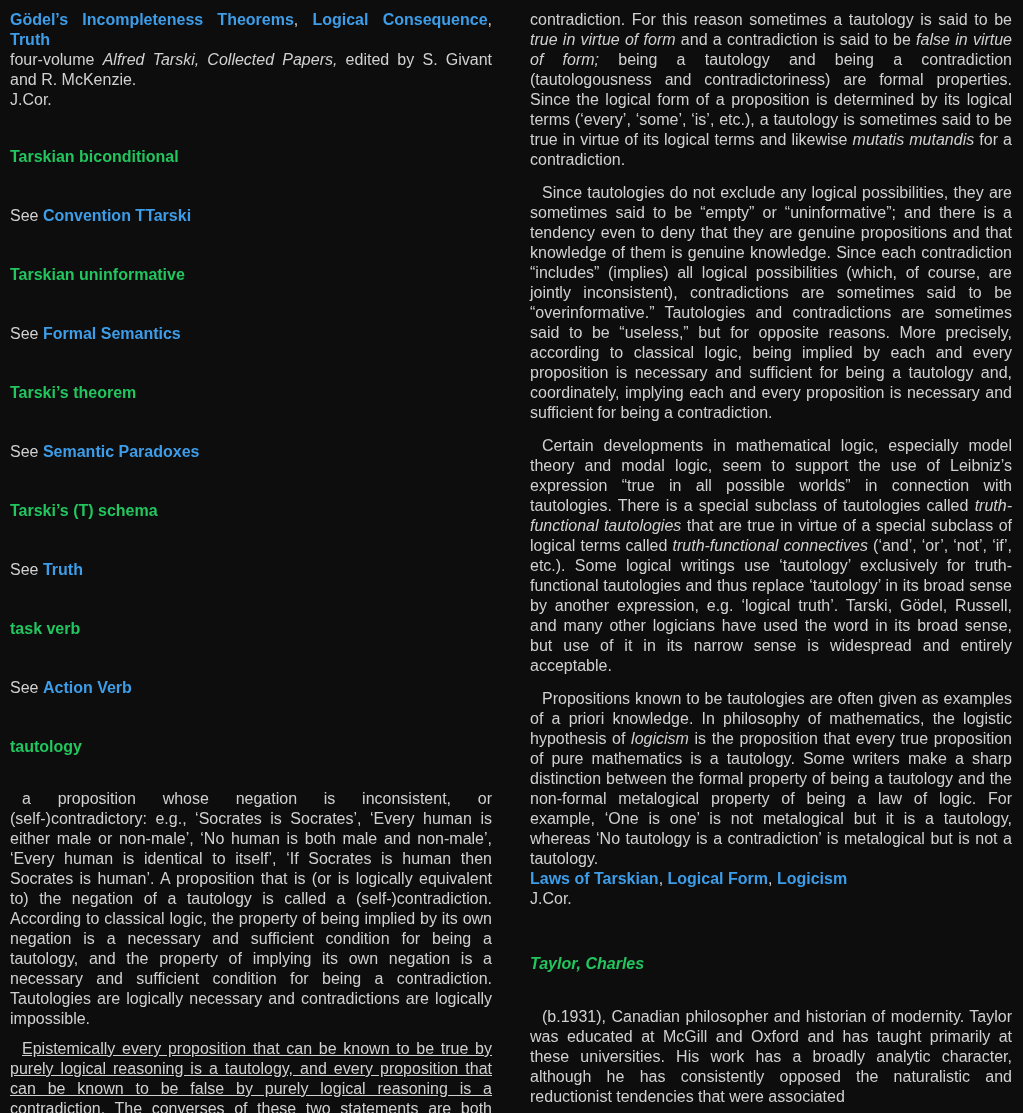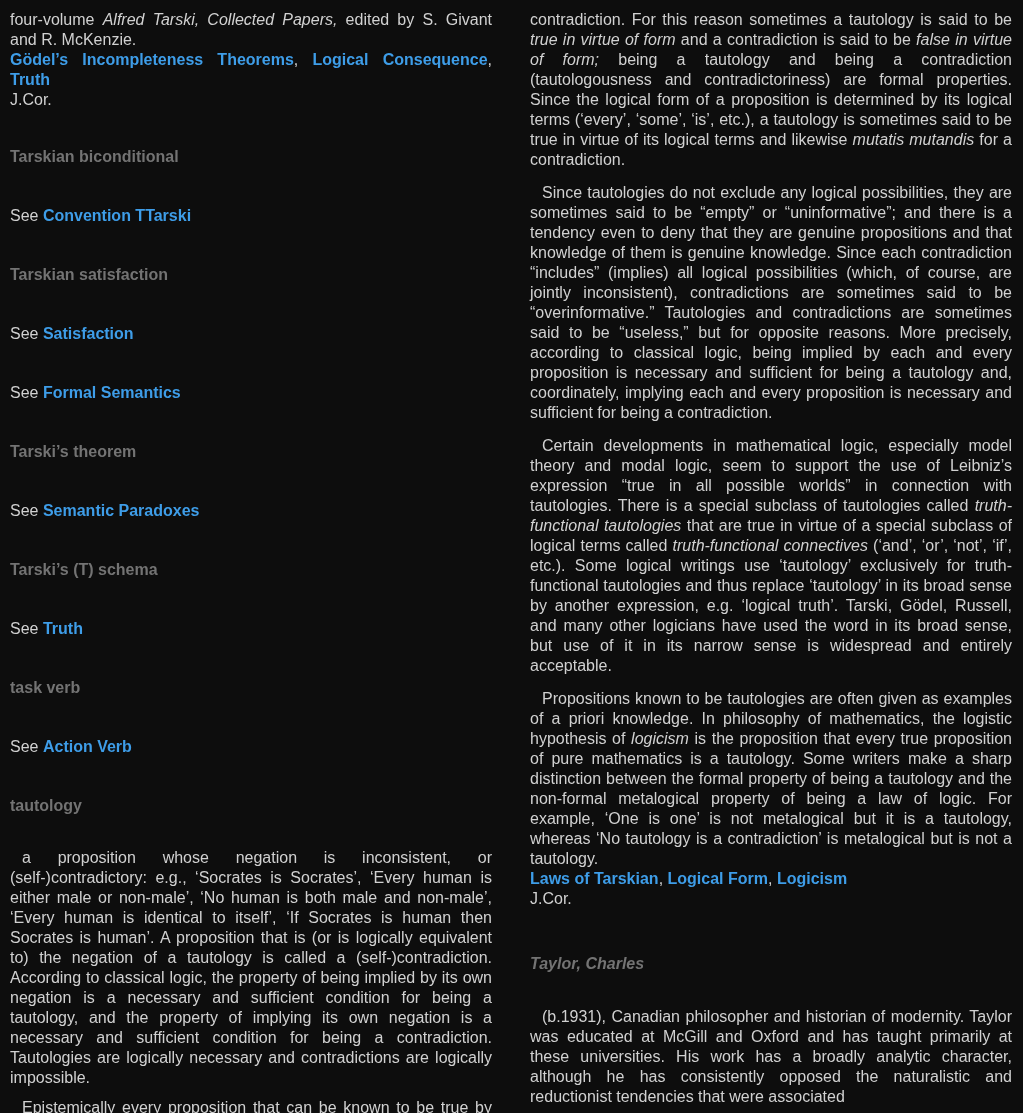--- a/index.html
+++ b/index.html
@@ -9,52 +9,48 @@
     color: #d1d1d1;
     font-family: "Liberation Sans", sans-serif;
     font-size: 16px;
     line-height: 20px;
   }
   .page { display: flex; padding: 10px 11px 0 10px; gap: 38px; height: 100%; }
   .col { width: 482px; }
   .just { text-align: justify; }
   .indent { text-indent: 12px; }
   .it { font-style: italic; }
-  .term { font-weight: bold; color: #737373; }
+  .term { font-weight: bold; color: #22c55e; }
   .link { color: #3e9de8; font-weight: bold; cursor: pointer; text-decoration: none; }
   .signature { text-align: left; }
   .entry-line { margin-top: 39px; }
   .entry-first { margin-top: 37px; }
   .def-p1 { margin-top: 32px; }
   .def-p2 { margin-top: 10px; text-decoration: underline; }
   .para-gap { margin-top: 13px; }
   .taylor-term { margin-top: 45px; font-style: italic; }
   .taylor-para { margin-top: 33px; }
 </style>
 </head>
 <body>
 
 <div class="page">
 
   <div class="col">
+    <div class="just"><a class="link">Gödel’s Incompleteness Theorems</a><span>, </span><a class="link">Logical Consequence</a><span>, </span><a class="link">Truth</a></div>
     <div class="just"><span>four-volume </span><span class="it">Alfred Tarski, Collected Papers,</span><span> edited by S. Givant and R. McKenzie.</span></div>
-    <div class="just"><a class="link">Gödel’s Incompleteness Theorems</a><span>, </span><a class="link">Logical Consequence</a><span>, </span><a class="link">Truth</a></div>
     <div class="signature">J.Cor.</div>
 
     <div class="term entry-line entry-first">Tarskian biconditional</div>
     <div class="entry-line">
       <span>See</span>
       <a class="link">Convention TTarski</a>
     </div>
 
-    <div class="term entry-line">Tarskian satisfaction</div>
-    <div class="entry-line">
-      <span>See</span>
-      <a class="link">Satisfaction</a>
-    </div>
+    <div class="term entry-line">Tarskian uninformative</div>
 
     <div class="entry-line">
       <span>See</span>
       <a class="link">Formal Semantics</a>
     </div>
 
     <div class="term entry-line">Tarski’s theorem</div>
     <div class="entry-line">
       <span>See</span>
       <a class="link">Semantic Paradoxes</a>

